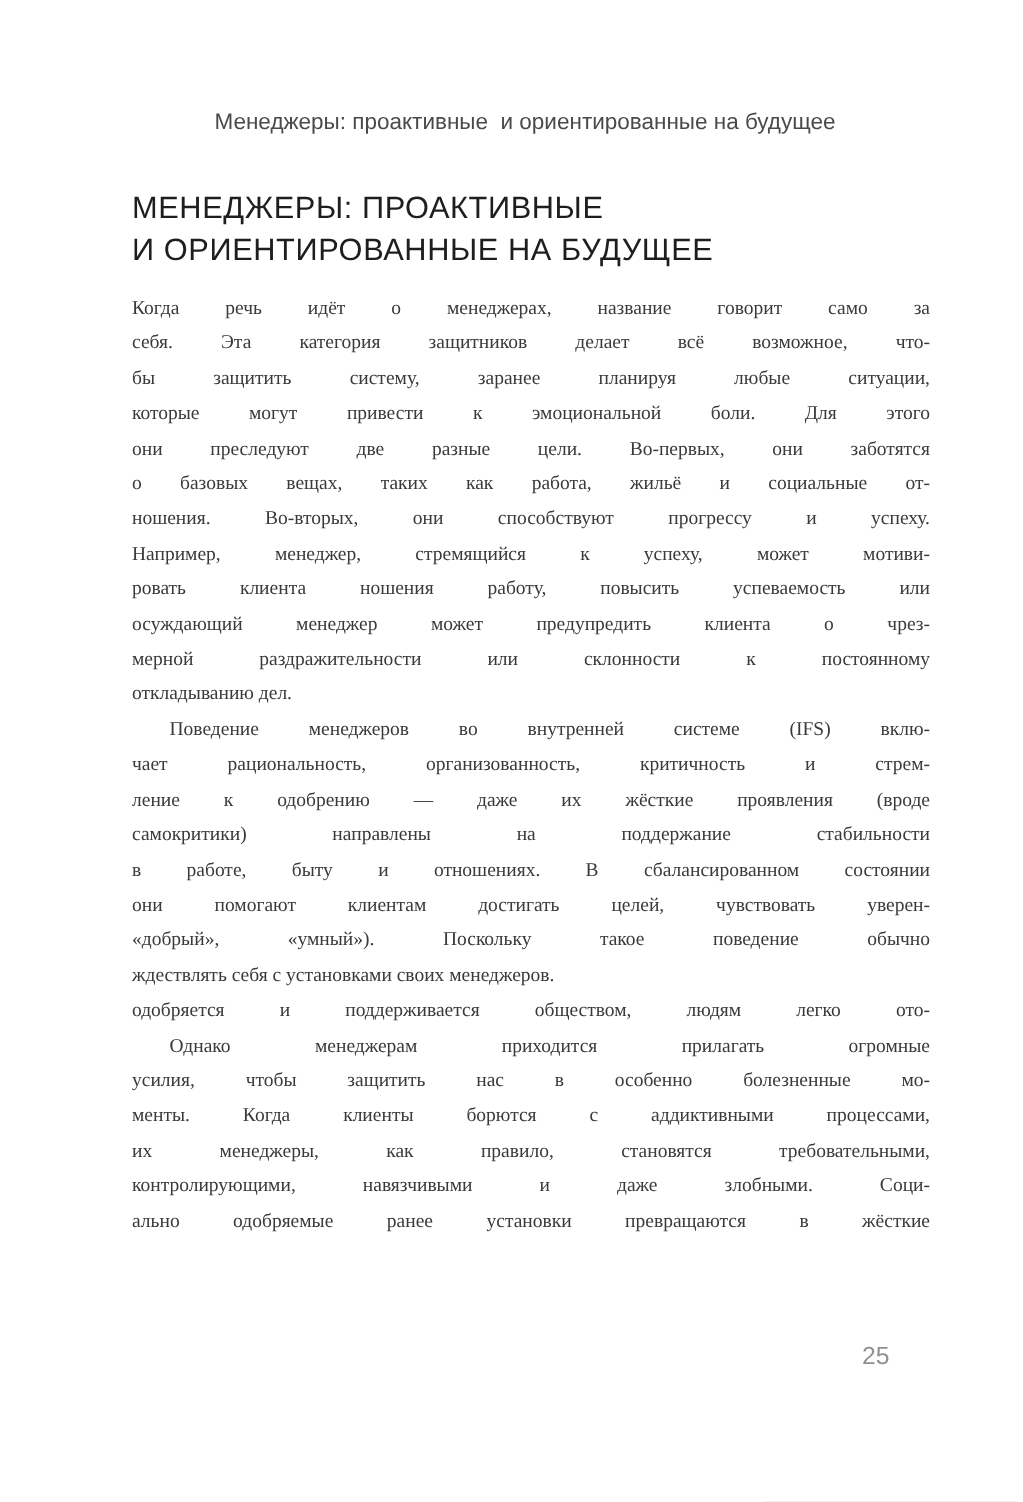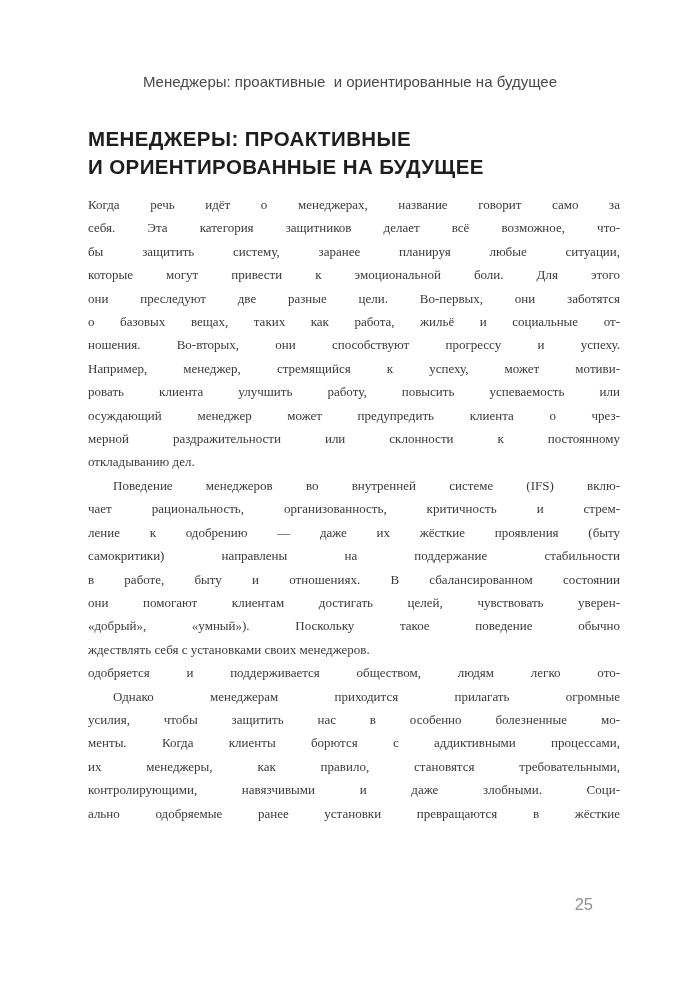--- a/index.html
+++ b/index.html
@@ -27,21 +27,21 @@
     color: var(--header-text, #4a4a4a);
     white-space: pre;
   }
 
   .chapter-title {
     position: absolute;
     top: 125px;
     left: 88px;
     width: 532px;
     font-family: "Liberation Sans", "DejaVu Sans", sans-serif;
-    font-weight: 700;
+    font-weight: 400;
     font-size: 20.5px;
     line-height: 28px;
     letter-spacing: 0.4px;
     color: var(--title-text, #1e1e1e);
   }
   .title-line { display: block; }
 
   .body-text {
     position: absolute;
     top: 193px;
@@ -90,29 +90,29 @@
   <div class="body-text">
       <div class="paragraph">
         <div class="line">Когда речь идёт о менеджерах, название говорит само за</div>
         <div class="line">себя. Эта категория защитников делает всё возможное, что-</div>
         <div class="line">бы защитить систему, заранее планируя любые ситуации,</div>
         <div class="line">которые могут привести к эмоциональной боли. Для этого</div>
         <div class="line">они преследуют две разные цели. Во-первых, они заботятся</div>
         <div class="line">о базовых вещах, таких как работа, жильё и социальные от-</div>
         <div class="line">ношения. Во-вторых, они способствуют прогрессу и успеху.</div>
         <div class="line">Например, менеджер, стремящийся к успеху, может мотиви-</div>
-        <div class="line">ровать клиента улучшить работу, повысить успеваемость или</div>
+        <div class="line">ровать клиента ношения работу, повысить успеваемость или</div>
         <div class="line">осуждающий менеджер может предупредить клиента о чрез-</div>
         <div class="line">мерной раздражительности или склонности к постоянному</div>
         <div class="line no-stretch">откладыванию дел.</div>
       </div>
       <div class="paragraph">
         <div class="line indent">Поведение менеджеров во внутренней системе (IFS) вклю-</div>
         <div class="line">чает рациональность, организованность, критичность и стрем-</div>
-        <div class="line">ление к одобрению — даже их жёсткие проявления (быту</div>
+        <div class="line">ление к одобрению — даже их жёсткие проявления (вроде</div>
         <div class="line">самокритики) направлены на поддержание стабильности</div>
         <div class="line">в работе, быту и отношениях. В сбалансированном состоянии</div>
         <div class="line">они помогают клиентам достигать целей, чувствовать уверен-</div>
         <div class="line">«добрый», «умный»). Поскольку такое поведение обычно</div>
         <div class="line no-stretch">ждествлять себя с установками своих менеджеров.</div>
         <div class="line">одобряется и поддерживается обществом, людям легко ото-</div>
       </div>
       <div class="paragraph">
         <div class="line indent">Однако менеджерам приходится прилагать огромные</div>
         <div class="line">усилия, чтобы защитить нас в особенно болезненные мо-</div>

